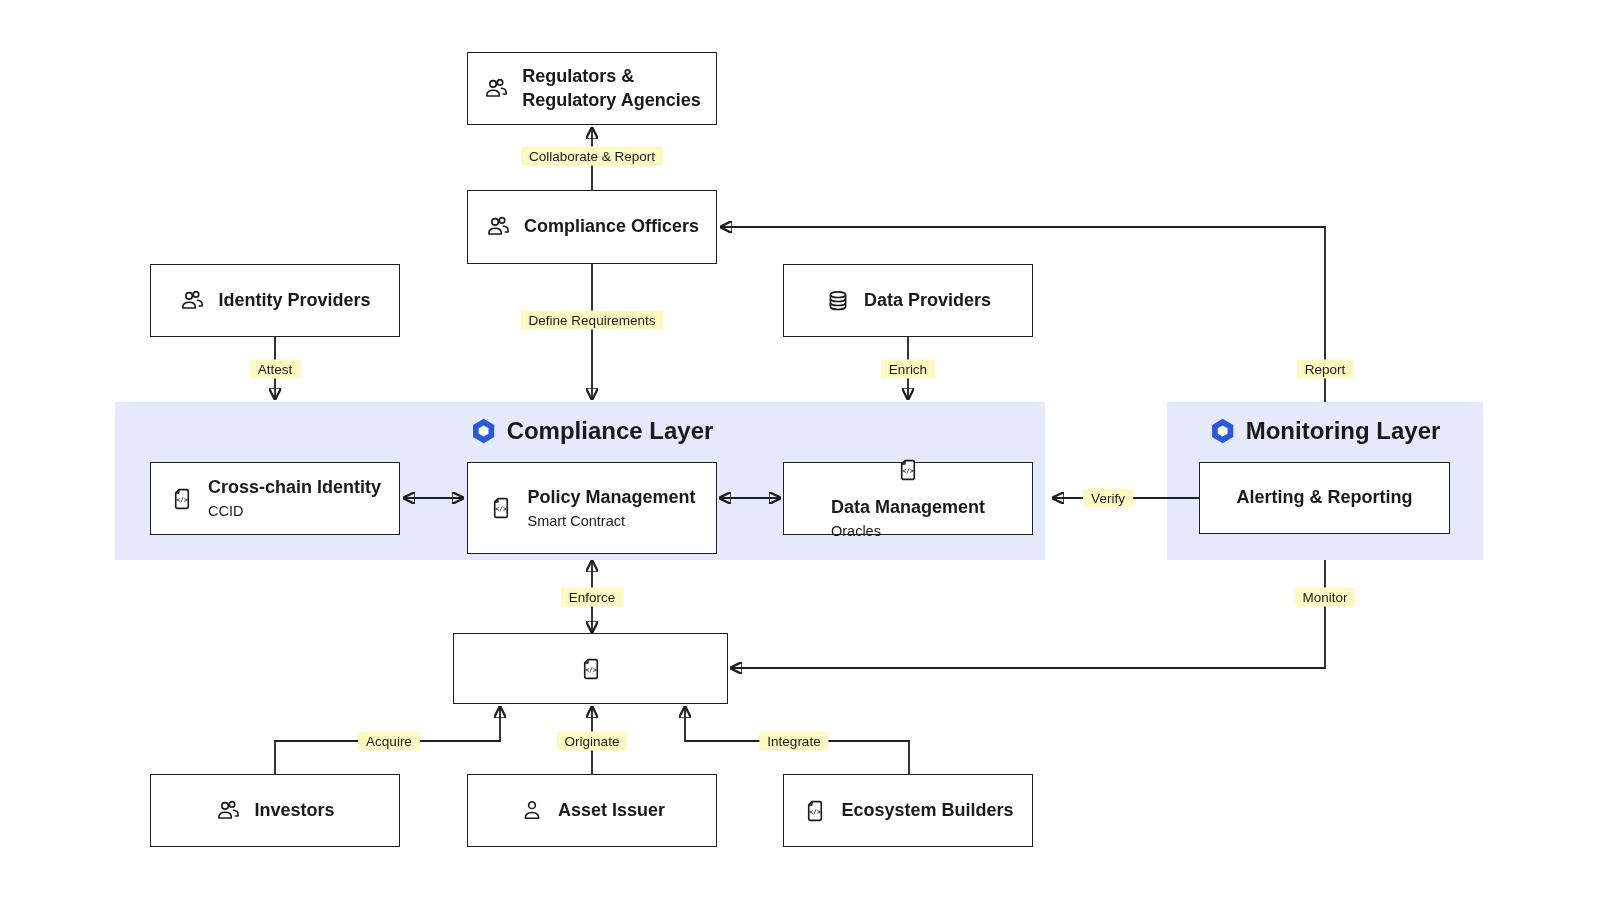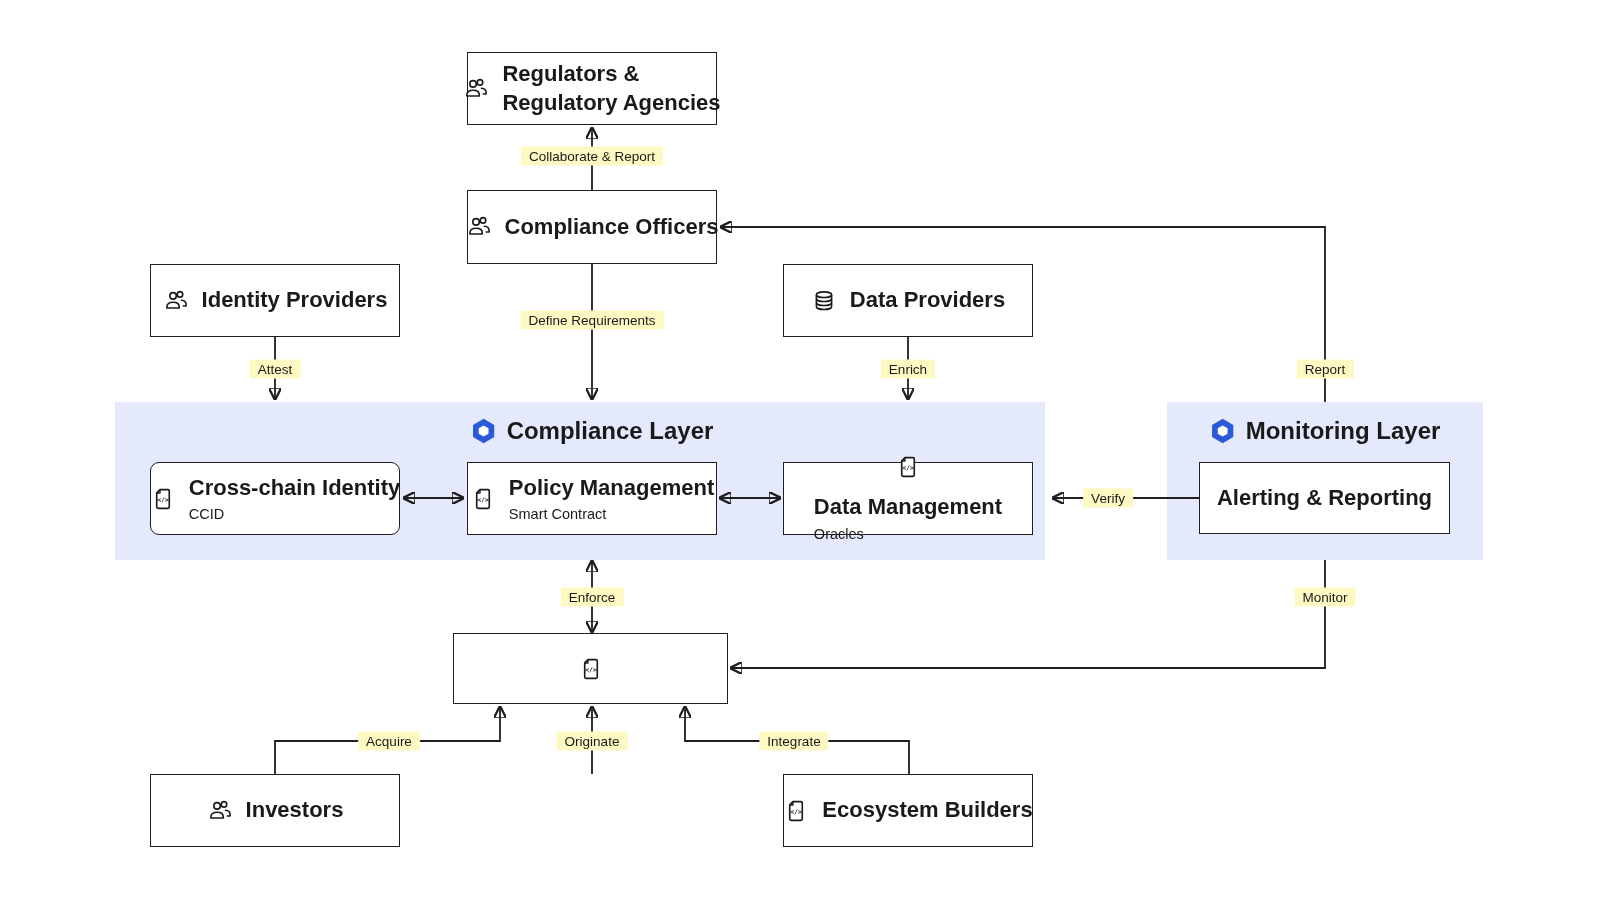--- a/index.html
+++ b/index.html
@@ -14,31 +14,31 @@
     font-size:24px;font-weight:700;transform:translateX(-50%);white-space:nowrap;}
   .lt-compliance{left:592px;top:417px;}
   .lt-monitoring{left:1325px;top:417px;}
 
   svg.wires{position:absolute;left:0;top:0;}
   svg.wires path{stroke:#1f1f21;stroke-width:1.8;fill:none;}
 
   .node{position:absolute;box-sizing:border-box;background:#ffffff;border:1.6px solid #1f1f21;
     display:flex;align-items:center;justify-content:center;gap:13px;padding:0 10px;}
   .node .txt{display:flex;flex-direction:column;}
-  .title{font-size:22px;font-weight:700;line-height:1.28;white-space:nowrap;}
+  .title{font-size:18px;font-weight:700;line-height:1.28;white-space:nowrap;}
   .subtitle{font-size:14.5px;font-weight:400;line-height:1.25;margin-top:3px;white-space:nowrap;}
   .ic{width:26px;height:26px;flex:0 0 auto;}
   .cl{width:26px;height:26px;flex:0 0 auto;}
 
   .n-regulators{left:467px;top:52px;width:250px;height:73px;}
   .n-compliance-officers{left:467px;top:190px;width:250px;height:74px;}
   .n-identity{left:150px;top:264px;width:250px;height:73px;}
   .n-dataprov{left:783px;top:264px;width:250px;height:73px;}
-  .n-ccid{left:150px;top:462px;width:250px;height:73px;border-radius:9px;}
-  .n-policy{left:467px;top:462px;width:250px;height:73px;}
+  .n-ccid{left:150px;top:462px;width:250px;height:73px;}
+  .n-policy{left:467px;top:462px;width:250px;height:92px;}
   .n-datamgmt{left:783px;top:462px;width:250px;height:73px;flex-direction:column;}
   .n-alerting{left:1199px;top:462px;width:251px;height:72px;}
   .n-asset{left:453px;top:633px;width:275px;height:71px;}
   .n-investors{left:150px;top:774px;width:250px;height:73px;align-items:center;}
   .n-issuer{left:467px;top:774px;width:250px;height:73px;}
   .n-ecosystem{left:783px;top:774px;width:250px;height:73px;}
 
   .elabel{position:absolute;transform:translate(-50%,-50%);background:#fef9c3;
     padding:2px 8px;font-size:13.5px;white-space:nowrap;}
   .el-collab{left:592px;top:156px;}
@@ -199,20 +199,26 @@
       </svg>
   </div>
 
   <div class="node n-investors">
     <svg class="ic" viewBox="0 0 24 24">
         <use href="#ic-people"></use>
       </svg>
     <span class="title">Investors</span>
   </div>
 
+  <div class="node n-issuer">
+    <svg class="ic" viewBox="0 0 24 24">
+        <use href="#ic-person"></use>
+      </svg>
+    <span class="title">Asset Issuer</span>
+  </div>
 
   <div class="node n-ecosystem">
     <svg class="ic" viewBox="0 0 24 24">
         <use href="#ic-doc"></use>
       </svg>
     <span class="title">Ecosystem Builders</span>
   </div>
 
   <div class="elabel el-collab">Collaborate &amp; Report</div>
   <div class="elabel el-define">Define Requirements</div>

